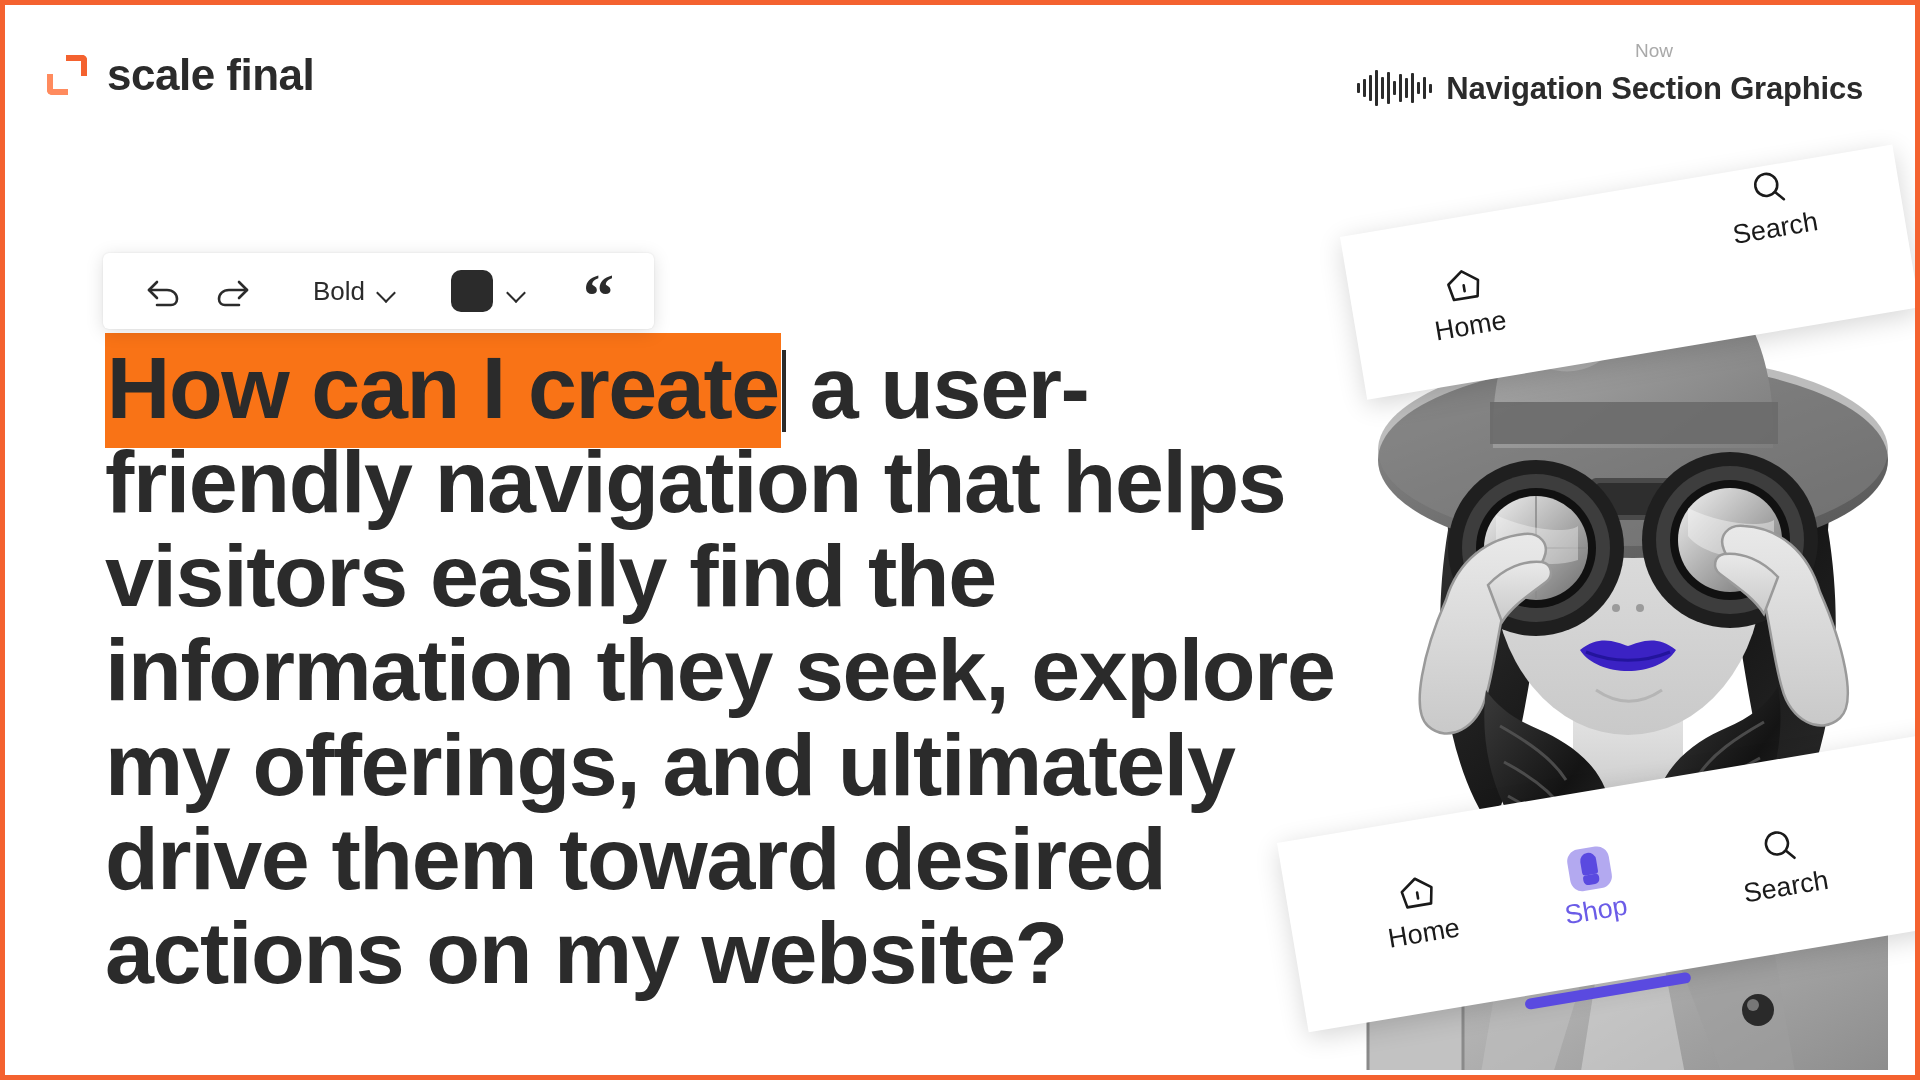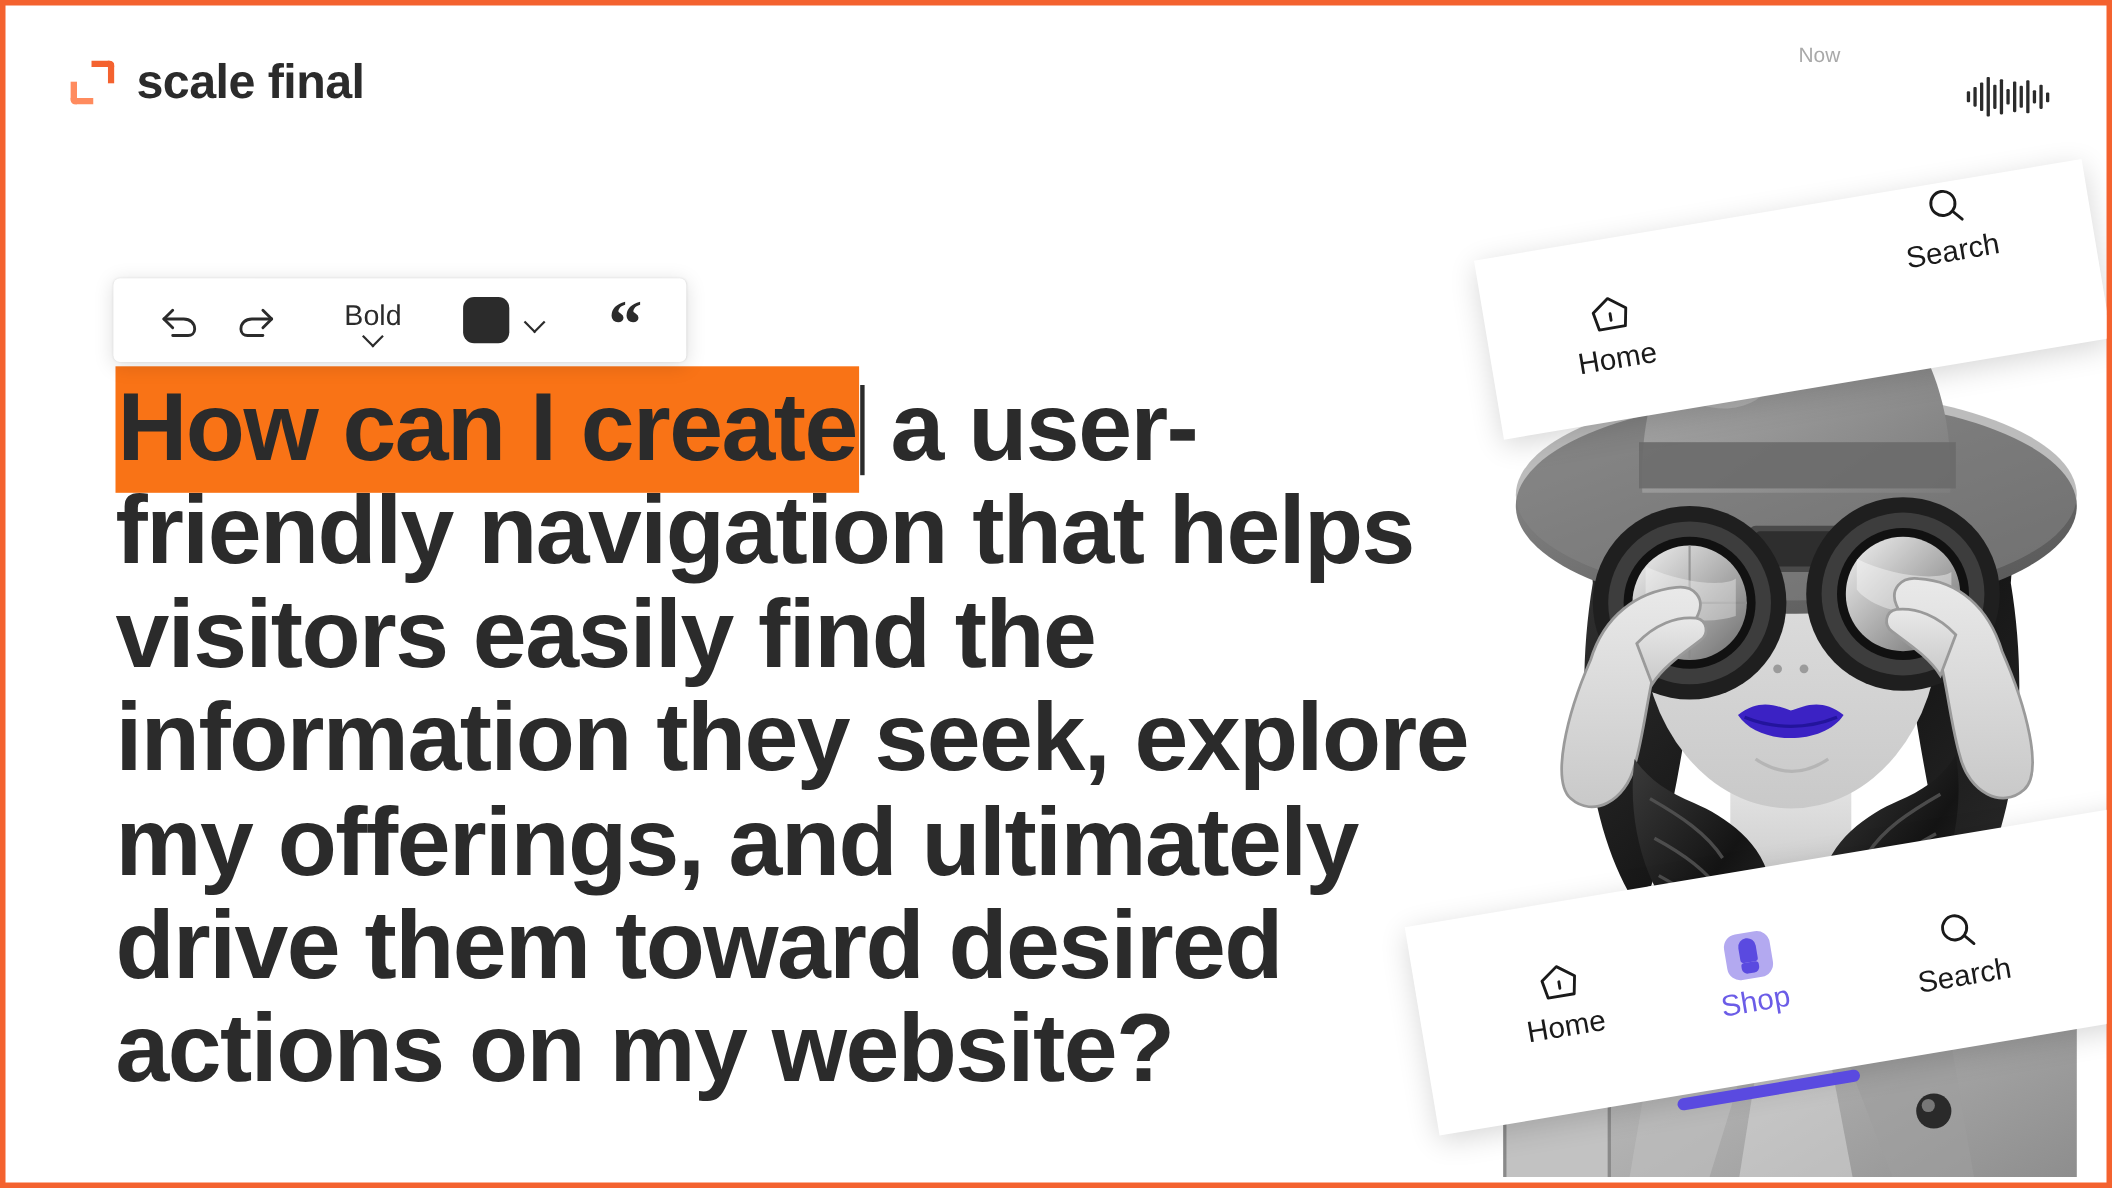--- a/index.html
+++ b/index.html
@@ -26,21 +26,20 @@
     overflow: hidden;
   }
 
   
   #header {
     position: absolute;
     top: 0; left: 0; right: 0;
     height: 128px;
     z-index: 60;
     pointer-events: none;
-    margin-left: 17px;
   }
 
   
   #brand {
     position: absolute;
     left: 42px;
     top: 48px;
     display: flex;
     align-items: center;
     gap: 20px;
@@ -146,23 +145,22 @@
     height: 50px;
     border-radius: 5px;
     cursor: pointer;
     background: transparent;
     border: none;
     padding: 0 10px;
     color: #2B2B2B;
   }
   .tb-gap { width: 22px; flex: none; }
   .tb-style {
-    gap: 0;
+    gap: 12px;
     padding: 0 8px;
-    flex-direction: column;
   }
   .tb-style .tb-label {
     font-size: 26px;
     color: #2B2B2B;
     line-height: 1;
   }
   .tb-color { gap: 14px; padding: 0 6px; }
   .swatch {
     width: 42px;
     height: 42px;
@@ -452,20 +450,21 @@
             <i style="height:22px"></i>
             <i style="height:32px"></i>
           <i style="height:14px"></i>
             <i style="height:28px"></i>
             <i style="height:20px"></i>
           <i style="height:30px"></i>
             <i style="height:12px"></i>
             <i style="height:22px"></i>
           <i style="height:9px"></i>
         </span>
+        <span id="now-title">Navigation Section Graphics</span>
       </div>
     </div>
   </div>
 
   <div id="toolbar">
     <div class="tb-btn">
       <svg class="nav-icon" viewBox="0 0 40 40">
         <path d="M14 11 L6 19 L14 27" fill="none" stroke="#2B2B2B" stroke-width="2.6" stroke-linecap="round" stroke-linejoin="round"></path>
         <path d="M6 19 H24 C30 19 34 23 34 28 C34 32 31 34 28 34 H14" fill="none" stroke="#2B2B2B" stroke-width="2.6" stroke-linecap="round"></path>
       </svg>

